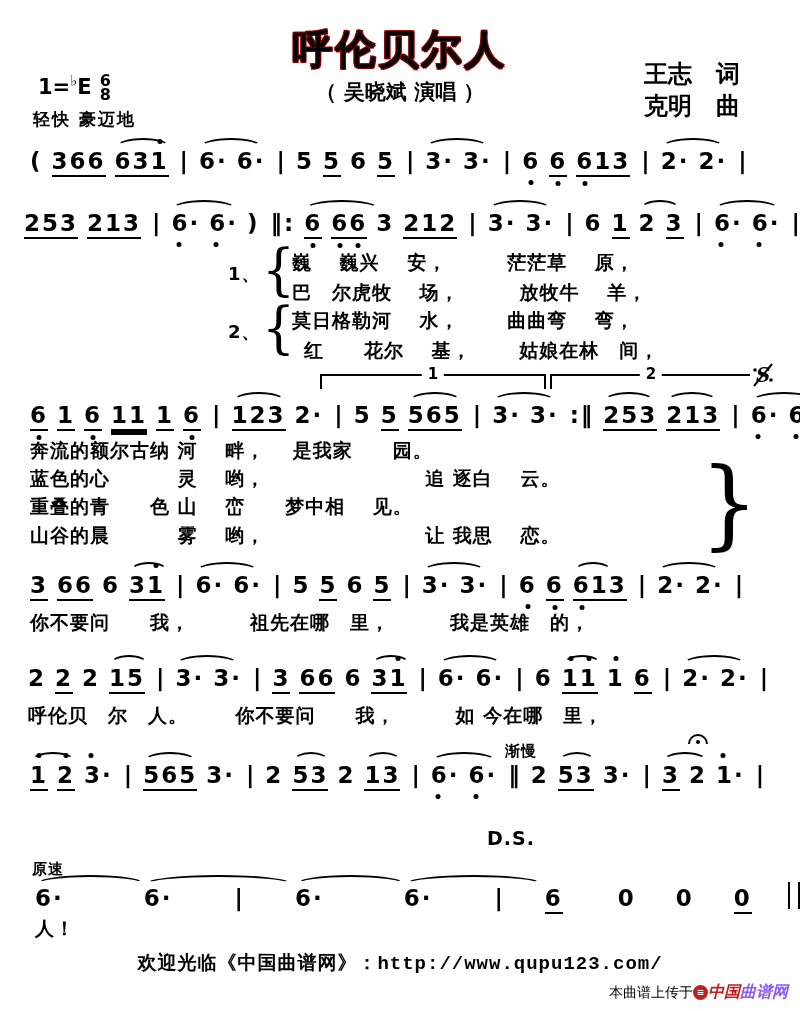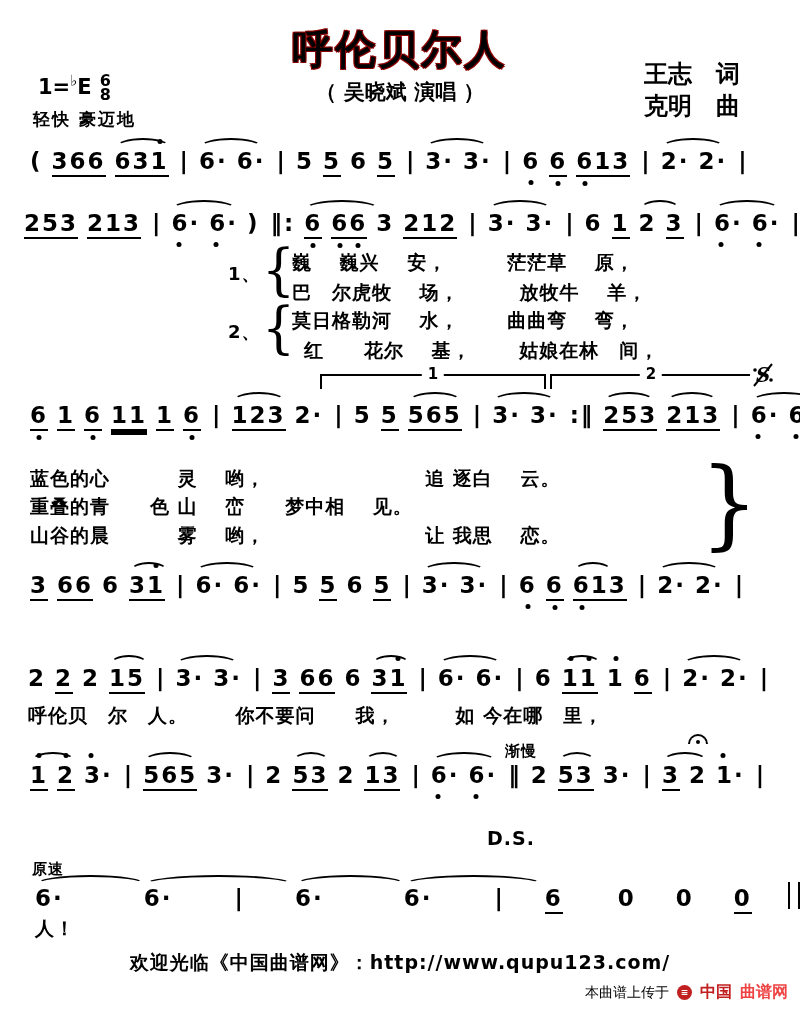--- a/index.html
+++ b/index.html
@@ -37,26 +37,26 @@
   .vnum{position:absolute;top:-11px;left:50%;transform:translateX(-50%);background:#fff;padding:0 6px;
         font-size:15px;font-weight:bold;}
   
   .lyr{position:absolute;font-size:19px;font-weight:bold;white-space:pre;letter-spacing:1px;}
   .brace{position:absolute;font-family:"DejaVu Serif",serif;font-weight:normal;}
   .brace.small{font-size:52px;line-height:52px;transform:scaleY(1.08);}
   .brace.big{font-size:92px;line-height:92px;transform:scaleY(1.05);}
   .marklabel{position:absolute;font-size:15px;font-weight:bold;letter-spacing:1px;}
   
   .footnote{width:100%;text-align:center;top:925px;font-size:15px;font-weight:bold;}
-  .welcome{width:100%;text-align:center;top:950px;font-size:19px;font-weight:bold;letter-spacing:1px;}
-  .uploadbar{right:12px;top:982px;font-size:14px;display:flex;align-items:center;gap:8px;}
+  .welcome{width:100%;text-align:center;top:950px;font-size:19px;font-weight:bold;letter-spacing:1px;font-family:Liberation Mono, monospace;}
+  .uploadbar{right:12px;top:982px;font-size:14px;display:flex;align-items:center;gap:0;}
   .logoicon{display:inline-block;width:15px;height:15px;border-radius:50%;background:#c22020;color:#fff;
             font-size:9px;line-height:15px;text-align:center;font-weight:bold;}
-  .logotext1{color:#c22020;font-weight:bold;font-size:16px;}
-  .logotext2{color:#ef4444;font-weight:bold;font-size:16px;}
+  .logotext1{color:#c22020;font-weight:bold;font-size:16px;font-style:italic;}
+  .logotext2{color:#8b5cf6;font-weight:bold;font-size:16px;font-style:italic;}
 </style>
 </head>
 <body>
 
 <div class="page">
 
   <div class="abs title">呼伦贝尔人</div>
   <div class="abs subtitle">（ 吴晓斌 演唱 ）</div>
   <div class="abs credits">王志　词
 克明　曲</div>
@@ -88,26 +88,28 @@
     <svg width="22" height="26" viewBox="0 0 22 26">
       <text x="4" y="20" font-family="DejaVu Serif, serif" font-size="20" font-weight="bold" font-style="italic">S</text>
       <line x1="2" y1="24" x2="20" y2="2" stroke="#000" stroke-width="2"></line>
       <circle cx="3" cy="8" r="1.8"></circle>
         <circle cx="19" cy="18" r="1.8"></circle>
     </svg>
   </div>
 
   <div class="sys" style="left:30px;top:402px;"><span class="tk u1">6<i class="db" style="left: 50%;"></i></span><span class="tk u1">1</span><span class="tk u1">6<i class="db" style="left: 50%;"></i></span><span class="tk u2">11</span><span class="tk u1">1</span><span class="tk u1">6<i class="db" style="left: 50%;"></i></span><span class="tk bl">|</span><span class="at"><i class="arc" style="width: 48px;"></i></span><span class="tk u1">123</span><span class="tk">2·</span><span class="tk bl">|</span><span class="tk">5</span><span class="tk u1">5</span><span class="at"><i class="arc" style="width: 48px;"></i></span><span class="tk u1">565</span><span class="tk bl">|</span><span class="at"><i class="arc" style="width: 58px;"></i></span><span class="tk">3·</span><span class="tk">3·</span><span class="tk bl">:‖</span><span class="at"><i class="arc" style="width: 46px;"></i></span><span class="tk u1">253</span><span class="at"><i class="arc" style="width: 46px;"></i></span><span class="tk u1">213</span><span class="tk bl">|</span><span class="at"><i class="arc" style="width: 60px;"></i></span><span class="tk">6·<i class="db" style="left: 25%;"></i></span><span class="tk">6·<i class="db" style="left: 25%;"></i></span></div>
 
+  <div class="lyr" style="left:30px;top:438px;">奔流的额尔古纳 河　 畔，　 是我家　　园。</div>
   <div class="lyr" style="left:30px;top:466px;text-align:right;">蓝色的心　　　 灵　 哟，　　　　　　　　追 逐白　 云。</div>
   <div class="lyr" style="left:30px;top:523px;">山谷的晨　　　 雾　 哟，　　　　　　　　让 我思　 恋。</div>
   <div class="lyr" style="left:30px;top:494px;">重叠的青　　色 山　 峦　　梦中相　 见。</div>
   <div class="brace big" style="left:700px;top:458px;">}</div>
 
   <div class="sys" style="left:30px;top:572px;"><span class="tk u1">3</span><span class="tk u1">66</span><span class="tk">6</span><span class="at"><i class="arc" style="width: 34px;"></i></span><span class="tk u1" style="margin-right: 0px;">3</span><span class="tk u1">1<i class="da" style="left: 50%;"></i></span><span class="tk bl">|</span><span class="at"><i class="arc" style="width: 58px;"></i></span><span class="tk">6·</span><span class="tk">6·</span><span class="tk bl">|</span><span class="tk">5</span><span class="tk u1">5</span><span class="tk">6</span><span class="tk u1">5</span><span class="tk bl">|</span><span class="at"><i class="arc" style="width: 58px;"></i></span><span class="tk">3·</span><span class="tk">3·</span><span class="tk bl">|</span><span class="tk">6<i class="db" style="left: 50%;"></i></span><span class="tk u1">6<i class="db" style="left: 50%;"></i></span><span class="at"><i class="arc" style="width: 34px;"></i></span><span class="tk u1" style="margin-right: 0px;">6<i class="db" style="left: 50%;"></i></span><span class="tk u1">13</span><span class="tk bl">|</span><span class="at"><i class="arc" style="width: 58px;"></i></span><span class="tk">2·</span><span class="tk">2·</span><span class="tk bl">|</span></div>
+  <div class="lyr" style="left:30px;top:610px;">你不要问　　我，　　　祖先在哪　里，　　　我是英雄　的，</div>
 
   <div class="sys" style="left:28px;top:665px;"><span class="tk">2</span><span class="tk u1">2</span><span class="tk">2</span><span class="at"><i class="arc" style="width: 34px;"></i></span><span class="tk u1">15</span><span class="tk bl">|</span><span class="at"><i class="arc" style="width: 58px;"></i></span><span class="tk">3·</span><span class="tk">3·</span><span class="tk bl">|</span><span class="tk u1">3</span><span class="tk u1">66</span><span class="tk">6</span><span class="at"><i class="arc" style="width: 34px;"></i></span><span class="tk u1" style="margin-right: 0px;">3</span><span class="tk u1">1<i class="da" style="left: 50%;"></i></span><span class="tk bl">|</span><span class="at"><i class="arc" style="width: 58px;"></i></span><span class="tk">6·</span><span class="tk">6·</span><span class="tk bl">|</span><span class="tk">6</span><span class="at"><i class="arc" style="width: 34px;"></i></span><span class="tk u1">11<i class="da" style="left: 25%;"></i><i class="da" style="left: 75%;"></i></span><span class="tk">1<i class="da" style="left: 50%;"></i></span><span class="tk u1">6</span><span class="tk bl">|</span><span class="at"><i class="arc" style="width: 58px;"></i></span><span class="tk">2·</span><span class="tk">2·</span><span class="tk bl">|</span></div>
   <div class="lyr" style="left:28px;top:703px;">呼伦贝　尔　人。　　 你不要问　　我，　　　如 今在哪　里，</div>
 
   <div class="marklabel" style="left:505px;top:742px;">渐慢</div>
   <div class="sys" style="left:30px;top:762px;"><span class="at"><i class="arc" style="width: 40px;"></i></span><span class="tk u1">1<i class="da" style="left: 50%;"></i></span><span class="tk u1">2<i class="da" style="left: 50%;"></i></span><span class="tk">3·<i class="da" style="left: 25%;"></i></span><span class="tk bl">|</span><span class="at"><i class="arc" style="width: 48px;"></i></span><span class="tk u1">565</span><span class="tk">3·</span><span class="tk bl">|</span><span class="tk">2</span><span class="at"><i class="arc" style="width: 32px;"></i></span><span class="tk u1">53</span><span class="tk">2</span><span class="at"><i class="arc" style="width: 32px;"></i></span><span class="tk u1">13</span><span class="tk bl">|</span><span class="at"><i class="arc" style="width: 60px;"></i></span><span class="tk">6·<i class="db" style="left: 25%;"></i></span><span class="tk">6·<i class="db" style="left: 25%;"></i></span><span class="tk bl">‖</span><span class="tk">2</span><span class="at"><i class="arc" style="width: 32px;"></i></span><span class="tk u1">53</span><span class="tk">3·</span><span class="tk bl">|</span><span class="at"><i class="arc" style="width: 40px;"></i></span><span class="tk u1">3</span><span class="tk">2<i class="ferm"></i><i class="fdot"></i></span><span class="tk">1·<i class="da" style="left: 25%;"></i></span><span class="tk bl">|</span></div>
   <div class="lyr" style="left:487px;top:827px;">D.S.</div>
 
   <div class="marklabel" style="left:32px;top:860px;">原速</div>
   <div class="sys" style="left:35px;top:882px;"><span class="at"><i class="arc" style="width: 105px;"></i></span><span class="tk" style="margin-right: 80px;">6·</span><span class="at"><i class="arc" style="width: 143px;"></i></span><span class="tk" style="margin-right: 60px;">6·</span><span class="tk bl" style="margin-right: 50px;">|</span><span class="at"><i class="arc" style="width: 105px;"></i></span><span class="tk" style="margin-right: 80px;">6·</span><span class="at"><i class="arc" style="width: 133px;"></i></span><span class="tk" style="margin-right: 60px;">6·</span><span class="tk bl" style="margin-right: 40px;">|</span><span class="tk u1" style="margin-right: 55px;">6</span><span class="tk" style="margin-right: 40px;">0</span><span class="tk" style="margin-right: 40px;">0</span><span class="tk u1" style="margin-right: 30px;">0</span><span class="fbar"></span></div>

